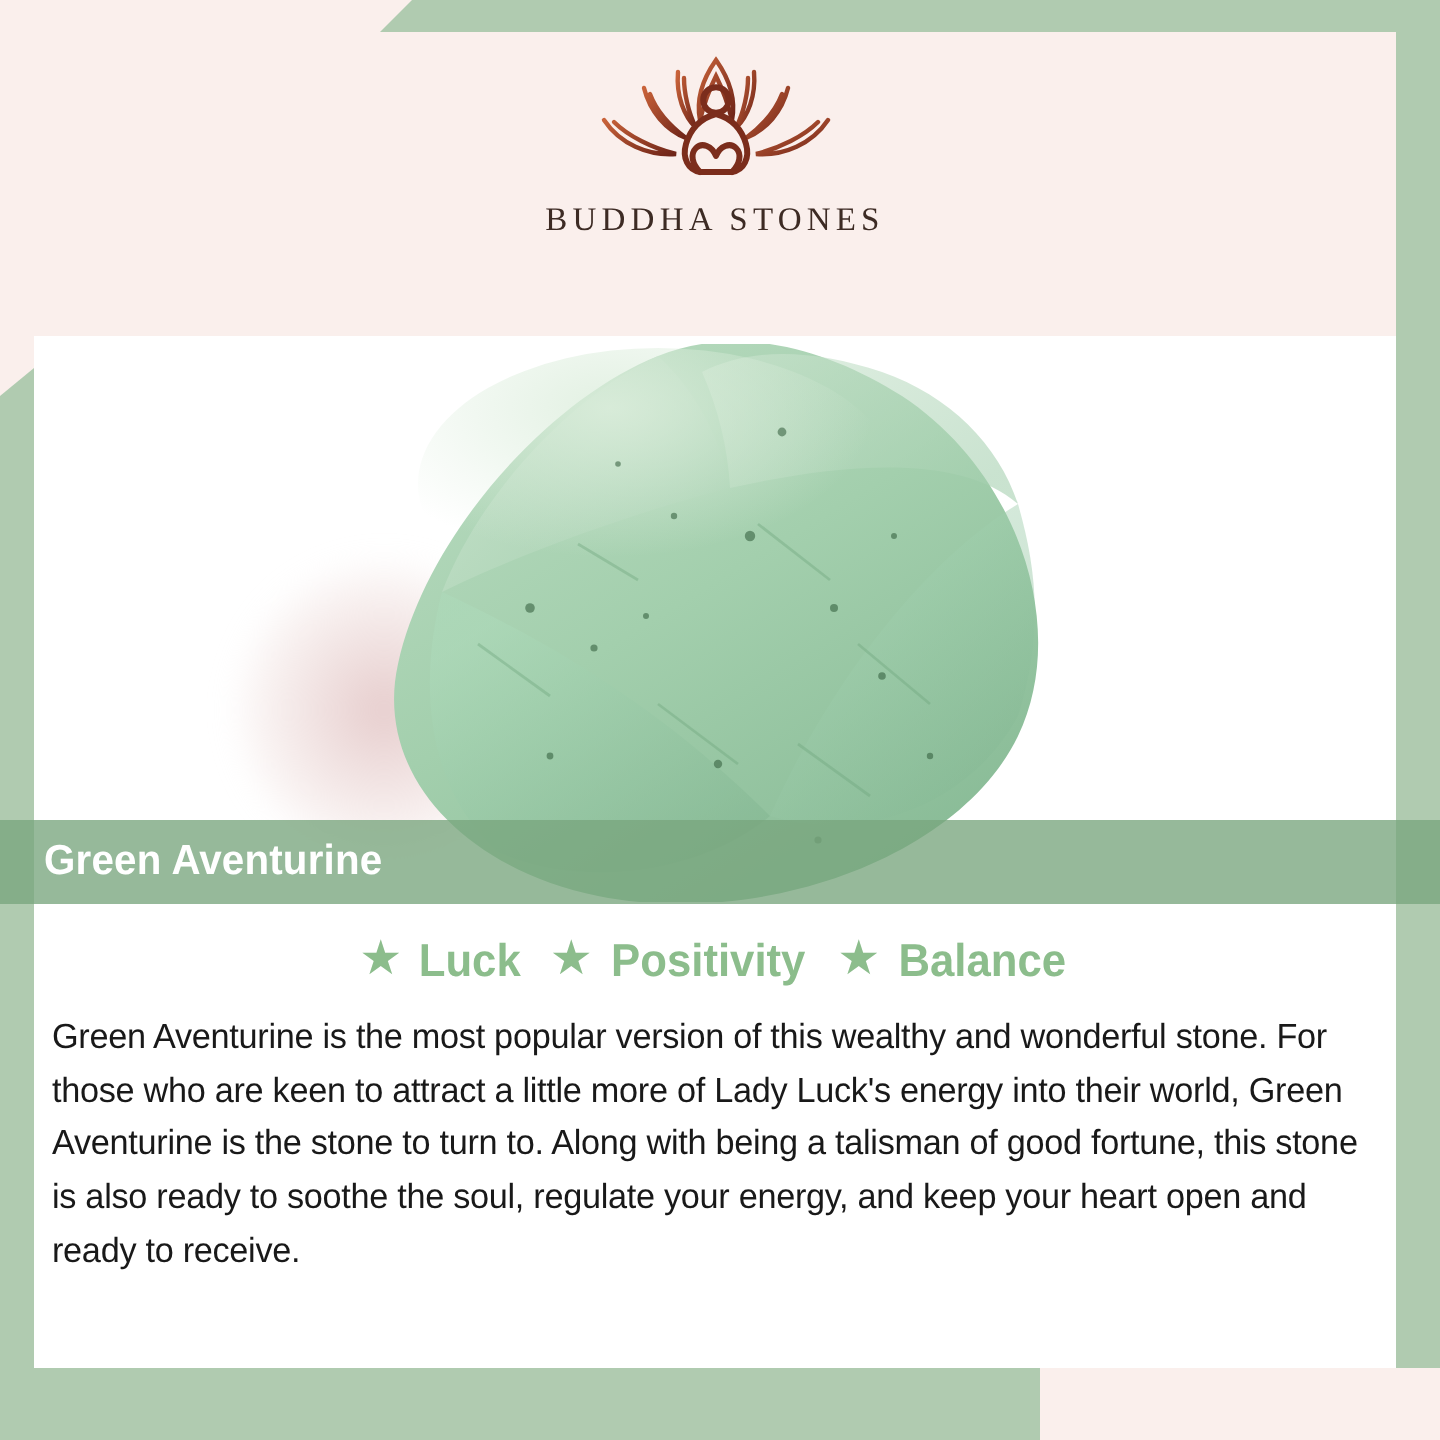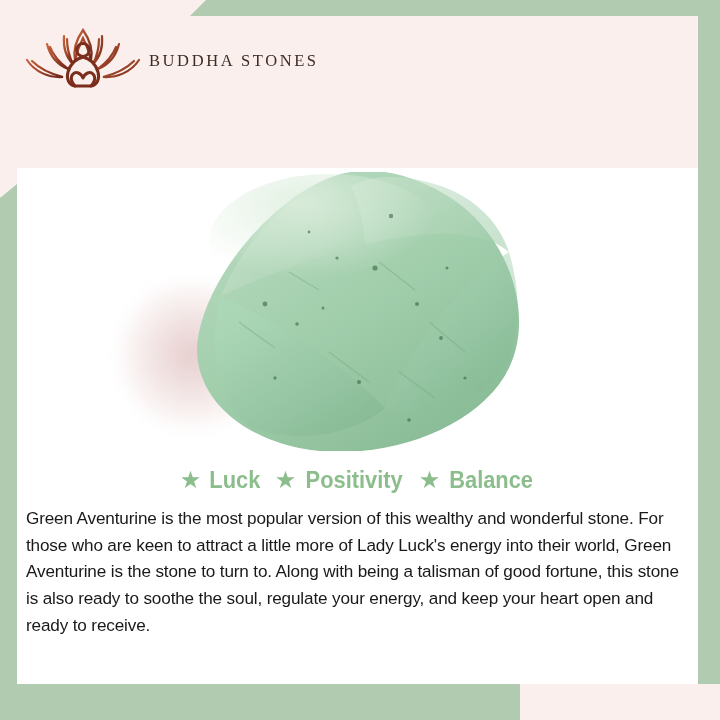--- a/index.html
+++ b/index.html
@@ -74,20 +74,21 @@
     right: 22px;
     height: 152px;
     background: #faefec;
   }
   .logo-wrap {
     position: absolute;
     top: 6px;
     left: 0;
     right: 0;
     display: flex;
+    flex-direction: column;
     align-items: center;
   }
   .logo-mark {
     width: 132px;
     height: 74px;
     display: block;
   }
   .logo-text {
     margin-top: 4px;
     font-family: "Liberation Serif", serif;
@@ -310,20 +311,23 @@
             <path d="M200 90 L236 118"></path>
           <path d="M150 180 L190 210"></path>
             <path d="M250 150 L286 180"></path>
           <path d="M110 100 L140 118"></path>
             <path d="M220 200 L256 226"></path>
         </g>
       </svg>
     </div>
   </div>
 
+  <div class="name-band">
+    <span>Green Aventurine</span>
+  </div>
 
   <div class="body-panel">
     <div class="keywords">
       <span class="kw">
         <span class="star">★</span>
         <span class="kw-label">Luck</span>
       </span>
       <span class="kw">
         <span class="star">★</span>
         <span class="kw-label">Positivity</span>

